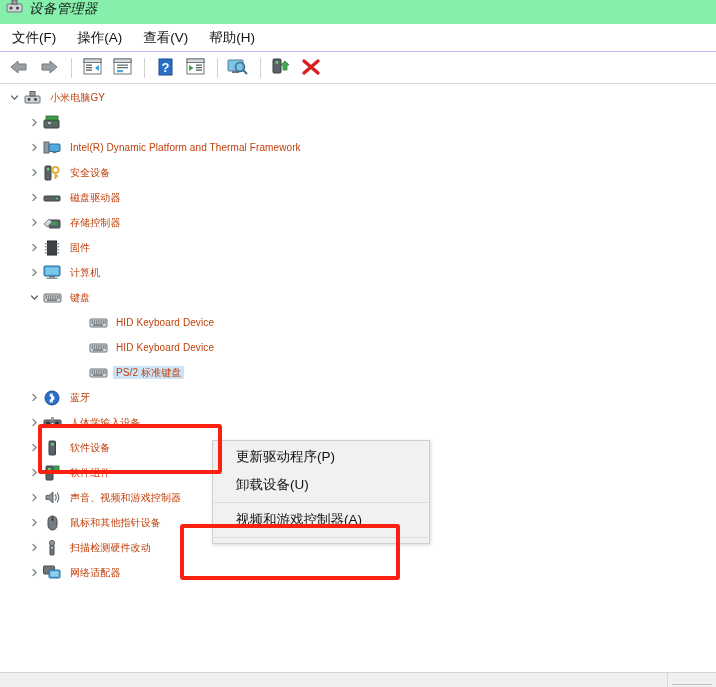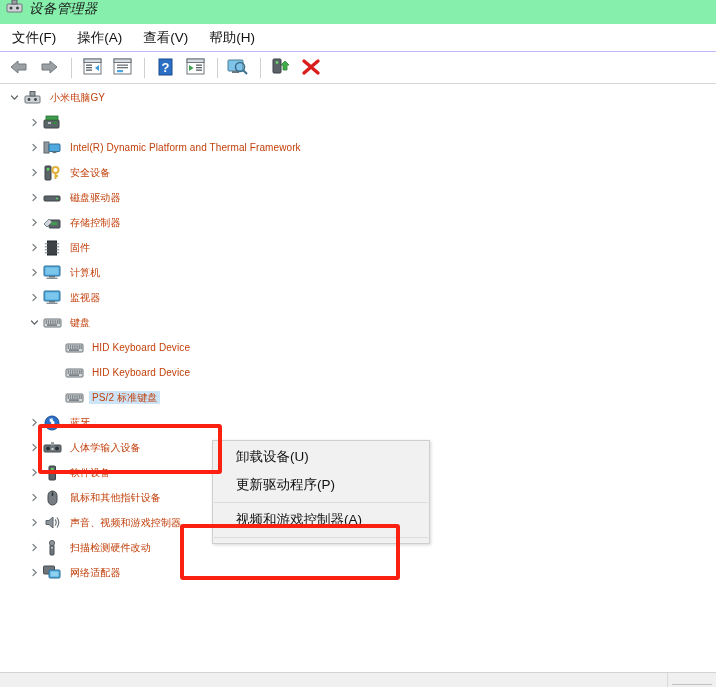--- a/index.html
+++ b/index.html
@@ -59,21 +59,21 @@
   .chev svg{display:block;}
   .icon-wrap{width:20px;height:18px;flex:0 0 auto;display:flex;align-items:center;
     justify-content:center;margin-right:5px;position:relative;}
   .label{font-size:10px;color:#c2410c;letter-spacing:.1px;}
   .row.sel .label-bg{background:#cce4f7;}
   .label-bg{padding:1px 3px;border-radius:1px;}
 
   
   .lvl0{padding-left:6px;}
   .lvl1{padding-left:26px;}
-  .lvl2{padding-left:48px;}
+  .lvl2{padding-left:48px;margin-left:24px;}
 
   
   .statusbar{
     position:absolute;left:0;top:672px;width:716px;height:15px;
     background:#f0f0f0;border-top:1px solid #d3d3d3;box-sizing:border-box;
   }
   .status-grip{position:absolute;right:4px;bottom:2px;width:40px;height:1px;
     background:#c0c0c0;}
   .status-div{position:absolute;right:48px;top:0;bottom:0;width:1px;background:#d9d9d9;}
 
@@ -361,36 +361,20 @@
         <svg width="18" height="15" viewBox="0 0 18 15">
           <rect x="1" y="1" width="16" height="10" rx="1" fill="#4fa8de" stroke="#2f6f96" stroke-width="1"></rect>
           <rect x="2.5" y="2.5" width="13" height="7" fill="#7cc6ec"></rect>
           <rect x="6" y="11" width="6" height="1.6" fill="#6d7479"></rect>
           <rect x="3.5" y="12.6" width="11" height="1.4" fill="#8a9196"></rect>
         </svg>
       </span>
       <span class="label"><span class="label-bg">计算机</span></span>
     </div>
 
-    <div class="row lvl1">
-      <span class="chev">
-        <svg width="9" height="9" viewBox="0 0 9 9">
-            <path d="M3 1.5 L6.2 4.5 L3 7.5" fill="none" stroke="#7b8185" stroke-width="1.2" stroke-linecap="round"></path>
-          </svg>
-      </span>
-      <span class="icon-wrap">
-        <svg width="18" height="15" viewBox="0 0 18 15">
-          <rect x="1" y="1" width="16" height="10" rx="1" fill="#4fa8de" stroke="#2f6f96" stroke-width="1"></rect>
-          <rect x="2.5" y="2.5" width="13" height="7" fill="#7cc6ec"></rect>
-          <rect x="6" y="11" width="6" height="1.6" fill="#6d7479"></rect>
-          <rect x="3.5" y="12.6" width="11" height="1.4" fill="#8a9196"></rect>
-        </svg>
-      </span>
-      <span class="label"><span class="label-bg">监视器</span></span>
-    </div>
 
     <div class="row lvl1">
       <span class="chev">
         <svg width="9" height="9" viewBox="0 0 9 9">
             <path d="M1.5 3 L4.5 6.2 L7.5 3" fill="none" stroke="#5a6165" stroke-width="1.2" stroke-linecap="round"></path>
           </svg>
       </span>
       <span class="icon-wrap">
         <svg width="19" height="12" viewBox="0 0 19 12">
           <rect x="1" y="2" width="17" height="8" rx="1" fill="#d4d9dc" stroke="#6d7478" stroke-width="1"></rect>
@@ -539,20 +523,51 @@
       </span>
       <span class="icon-wrap">
         <svg width="14" height="16" viewBox="0 0 14 16">
           <rect x="4" y="1" width="6.5" height="14" rx="1" fill="#5c6368" stroke="#3b4146" stroke-width="1"></rect>
           <rect x="6" y="3" width="2.6" height="2.6" fill="#5ed463"></rect>
         </svg>
       </span>
       <span class="label"><span class="label-bg">软件设备</span></span>
     </div>
 
+    <div class="row lvl1">
+      <span class="chev">
+        <svg width="9" height="9" viewBox="0 0 9 9">
+            <path d="M3 1.5 L6.2 4.5 L3 7.5" fill="none" stroke="#7b8185" stroke-width="1.2" stroke-linecap="round"></path>
+          </svg>
+      </span>
+      <span class="icon-wrap">
+        <svg width="16" height="16" viewBox="0 0 16 16">
+          <rect x="2" y="1" width="7" height="14" rx="1" fill="#5c6368" stroke="#3b4146" stroke-width="1"></rect>
+          <rect x="4" y="3" width="2.6" height="2.6" fill="#5ed463"></rect>
+          <rect x="9.5" y="1" width="5.5" height="5.5" fill="#3f9c4a" stroke="#2c6e34" stroke-width="0.8"></rect>
+        </svg>
+      </span>
+      <span class="label"><span class="label-bg">软件组件</span></span>
+    </div>
+
+    <div class="row lvl1">
+      <span class="chev">
+        <svg width="9" height="9" viewBox="0 0 9 9">
+            <path d="M3 1.5 L6.2 4.5 L3 7.5" fill="none" stroke="#7b8185" stroke-width="1.2" stroke-linecap="round"></path>
+          </svg>
+      </span>
+      <span class="icon-wrap">
+        <svg width="17" height="15" viewBox="0 0 17 15">
+          <path d="M2 5.5 L5 5.5 L9 2 L9 13 L5 9.5 L2 9.5 Z" fill="#8d949a" stroke="#5c6368" stroke-width="1" stroke-linejoin="round"></path>
+          <path d="M11 4.5 Q13.5 7.5 11 10.5" fill="none" stroke="#6d7479" stroke-width="1.2"></path>
+          <path d="M13 2.5 Q16.5 7.5 13 12.5" fill="none" stroke="#6d7479" stroke-width="1.2"></path>
+        </svg>
+      </span>
+      <span class="label"><span class="label-bg">声音、视频和游戏控制器</span></span>
+    </div>
 
     <div class="row lvl1">
       <span class="chev">
         <svg width="9" height="9" viewBox="0 0 9 9">
             <path d="M3 1.5 L6.2 4.5 L3 7.5" fill="none" stroke="#7b8185" stroke-width="1.2" stroke-linecap="round"></path>
           </svg>
       </span>
       <span class="icon-wrap">
         <svg width="13" height="16" viewBox="0 0 13 16">
           <rect x="2" y="1" width="9" height="14" rx="4.5" fill="#767d82" stroke="#464c50" stroke-width="1"></rect>
@@ -563,36 +578,20 @@
       <span class="label"><span class="label-bg">鼠标和其他指针设备</span></span>
     </div>
 
     <div class="row lvl1">
       <span class="chev">
         <svg width="9" height="9" viewBox="0 0 9 9">
             <path d="M3 1.5 L6.2 4.5 L3 7.5" fill="none" stroke="#7b8185" stroke-width="1.2" stroke-linecap="round"></path>
           </svg>
       </span>
       <span class="icon-wrap">
-        <svg width="17" height="15" viewBox="0 0 17 15">
-          <path d="M2 5.5 L5 5.5 L9 2 L9 13 L5 9.5 L2 9.5 Z" fill="#8d949a" stroke="#5c6368" stroke-width="1" stroke-linejoin="round"></path>
-          <path d="M11 4.5 Q13.5 7.5 11 10.5" fill="none" stroke="#6d7479" stroke-width="1.2"></path>
-          <path d="M13 2.5 Q16.5 7.5 13 12.5" fill="none" stroke="#6d7479" stroke-width="1.2"></path>
-        </svg>
-      </span>
-      <span class="label"><span class="label-bg">声音、视频和游戏控制器</span></span>
-    </div>
-
-    <div class="row lvl1">
-      <span class="chev">
-        <svg width="9" height="9" viewBox="0 0 9 9">
-            <path d="M3 1.5 L6.2 4.5 L3 7.5" fill="none" stroke="#7b8185" stroke-width="1.2" stroke-linecap="round"></path>
-          </svg>
-      </span>
-      <span class="icon-wrap">
         <svg width="12" height="16" viewBox="0 0 12 16">
           <rect x="4" y="5" width="4" height="10" rx="0.8" fill="#6f777c" stroke="#464c50" stroke-width="1"></rect>
           <circle cx="6" cy="3" r="2.6" fill="#8d949a" stroke="#5c6368" stroke-width="1"></circle>
           <rect x="5.2" y="7" width="1.6" height="1.6" fill="#d0d5d8"></rect>
         </svg>
       </span>
       <span class="label"><span class="label-bg">扫描检测硬件改动</span></span>
     </div>
 
     <div class="row lvl1">
@@ -607,22 +606,22 @@
           <rect x="6" y="5" width="11" height="8" rx="1" fill="#4fa8de" stroke="#2f6f96" stroke-width="1"></rect>
           <rect x="7.5" y="6.5" width="8" height="5" fill="#8fd0f0"></rect>
         </svg>
       </span>
       <span class="label"><span class="label-bg">网络适配器</span></span>
     </div>
 
   </div>
 
   <div class="ctxmenu">
+    <div class="ctx-item">更新驱动程序(P)</div>
     <div class="ctx-item">卸载设备(U)</div>
-    <div class="ctx-item">更新驱动程序(P)</div>
     <div class="ctx-sep"></div>
     <div class="ctx-item">视频和游戏控制器(A)</div>
     <div class="ctx-sep"></div>
   </div>
 
   <div class="redbox" id="redbox-1"></div>
   <div class="redbox" id="redbox-2"></div>
 
   <div class="statusbar">
     <div class="status-div"></div>

